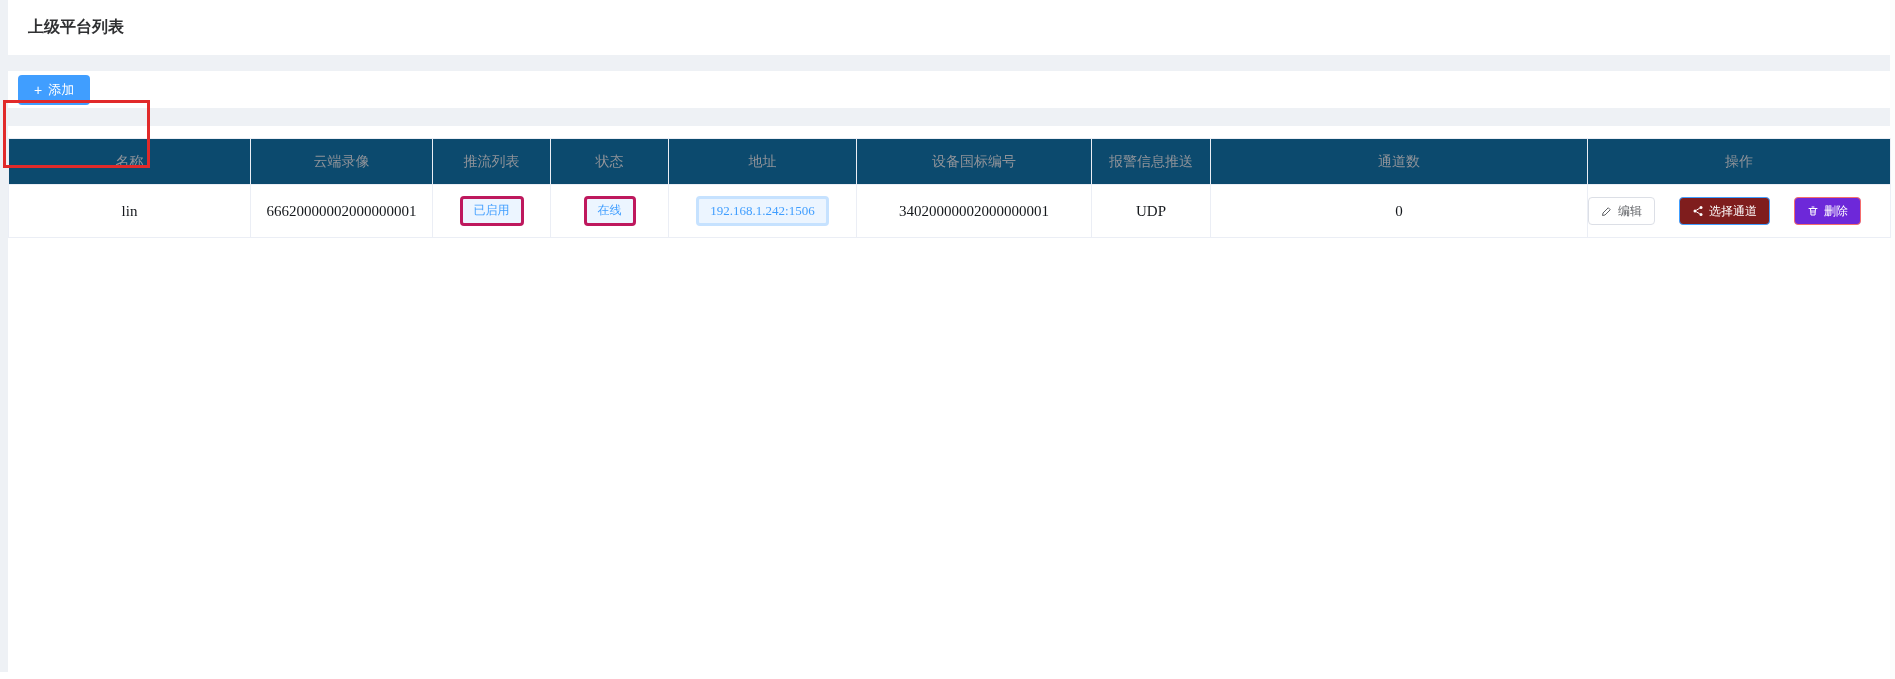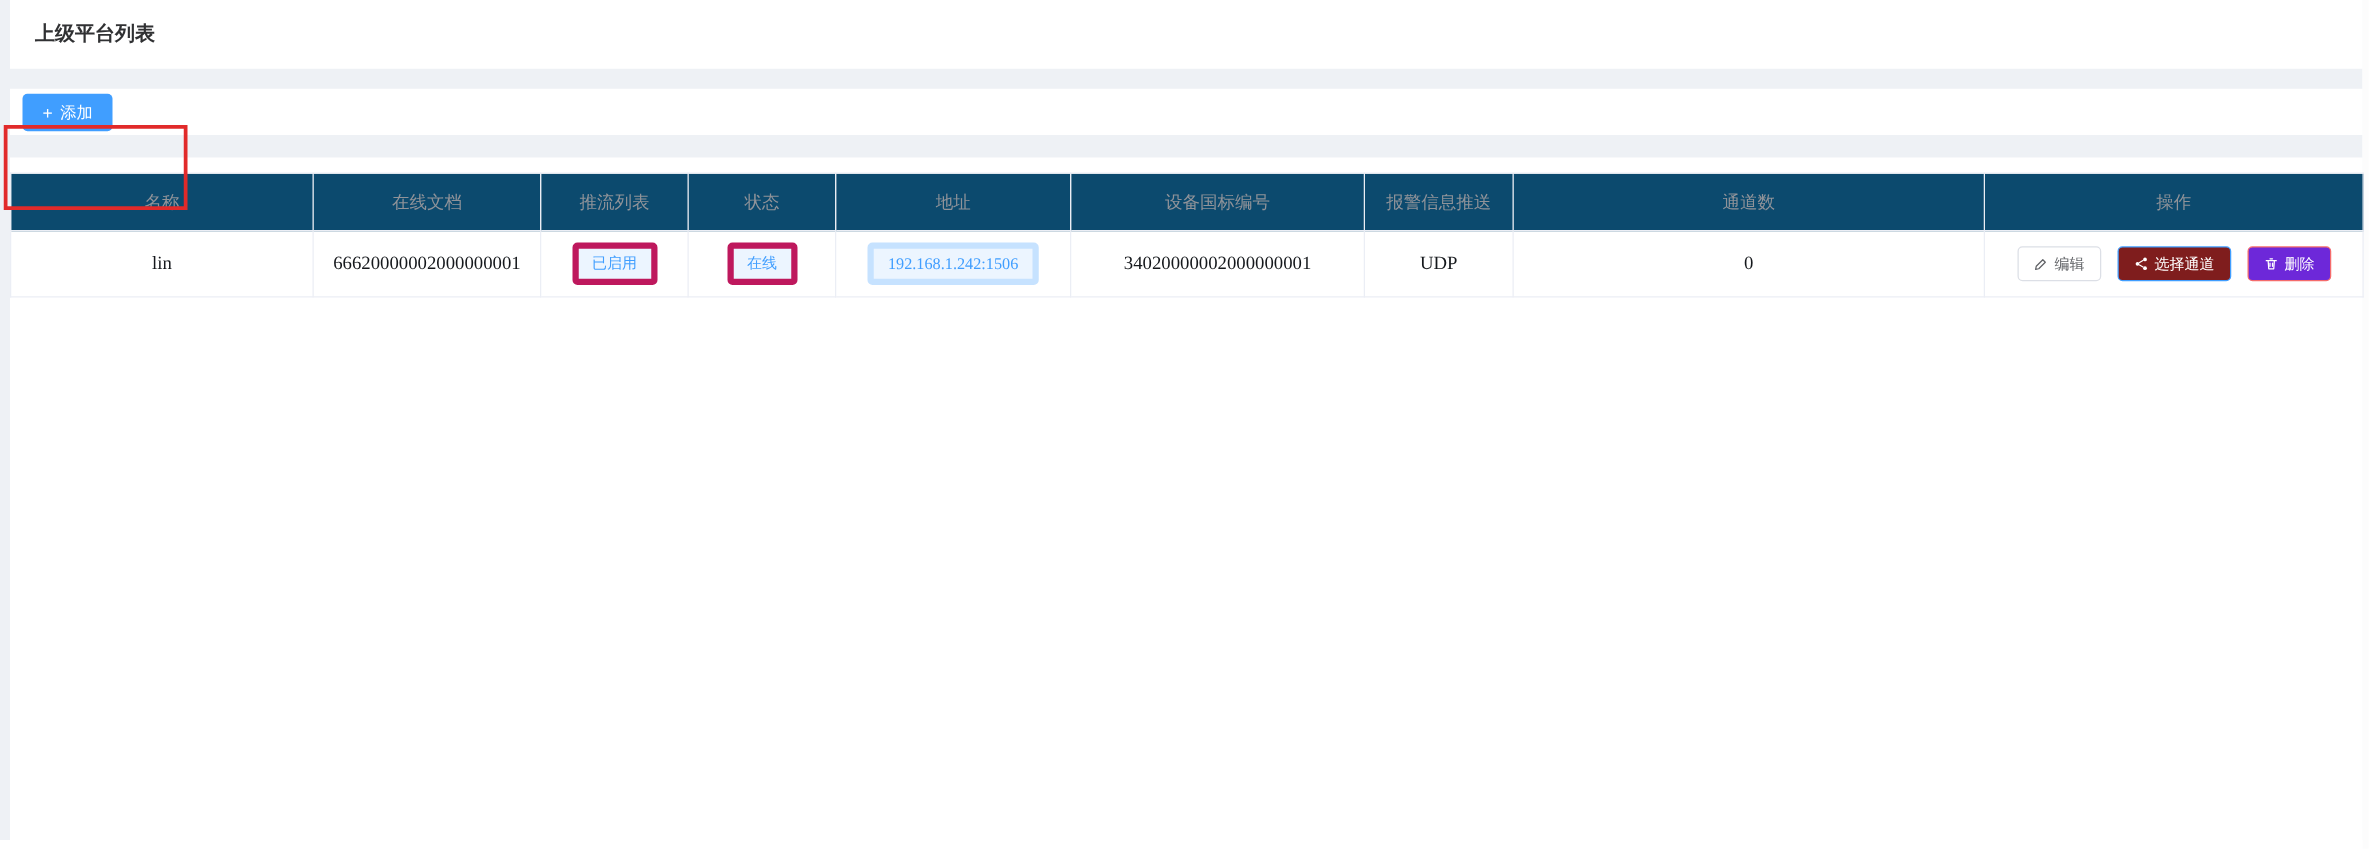--- a/index.html
+++ b/index.html
@@ -92,28 +92,28 @@
     height: 46px; color: #909399; font-size: 14px; font-weight: 400;
     background: #0c4a6e;
   }
   td {
     height: 53px; font-family: "Liberation Serif", serif; font-size: 15px;
     color: #15181c;
   }
   .tag-blue {
     display: inline-block; padding: 5px 11px; font-size: 12px;
     font-family: "Liberation Sans", sans-serif;
-    color: #409eff; background: #ecf5ff; border: 5px solid #be185d;
+    color: #409eff; background: #ecf5ff; border: 3px solid #be185d;
     border-radius: 4px; line-height: 1.1;
   }
   .tag-address {
     font-family: Liberation Serif, serif; font-size: 13px;
     border-color: #c6e2ff;
   }
-  .actions { display: flex; justify-content: center; gap: 13px; }
+  .actions { display: flex; justify-content: flex-start; gap: 24px; }
   .btn {
     display: inline-flex; align-items: center; gap: 5px; height: 28px;
     padding: 0 12px; border-radius: 4px; font-size: 12px; cursor: pointer;
     font-family: "Liberation Sans", sans-serif; line-height: 1;
   }
   .btn-edit { background: #ffffff; border: 1px solid #dcdfe6; color: #606266; }
   .btn-select { background: #7f1d1d; border: 1px solid #409eff; color: #ffffff; }
   .btn-delete { background: #6d28d9; border: 1px solid #f56c6c; color: #ffffff; }
   .icon-svg { display: inline-block; vertical-align: middle; }
 
@@ -155,21 +155,21 @@
         <col style="width:118px">
           <col style="width:188px">
           <col style="width:235px">
         <col style="width:119px">
           <col style="width:377px">
           <col style="width:303px">
       </colgroup>
       <thead>
         <tr>
           <th>名称</th>
-          <th>在线文档</th>
+          <th>云端录像</th>
           <th>推流列表</th>
           <th>状态</th>
           <th>地址</th>
           <th>设备国标编号</th>
           <th>报警信息推送</th>
           <th>通道数</th>
           <th>操作</th>
         </tr>
       </thead>
       <tbody>

